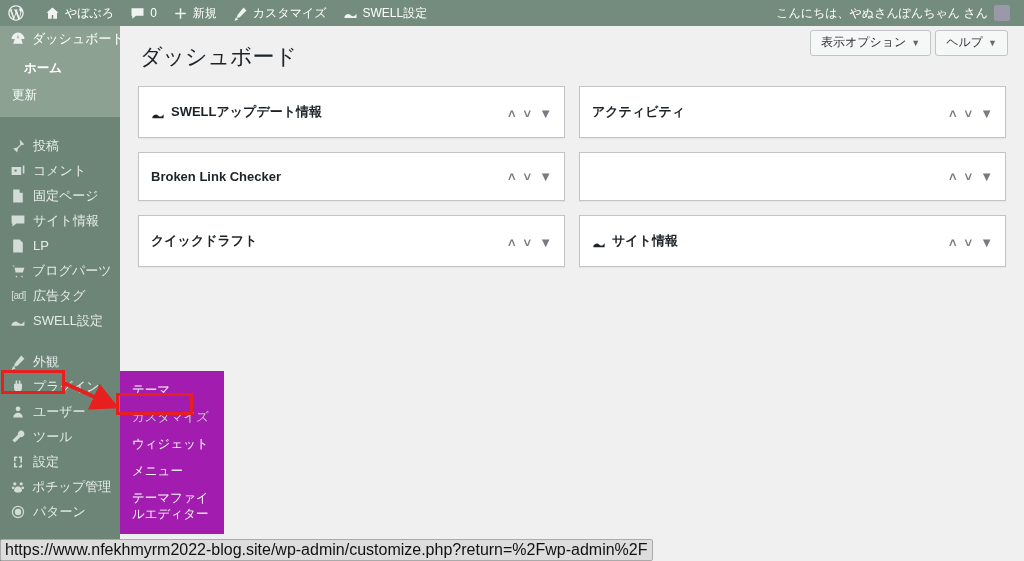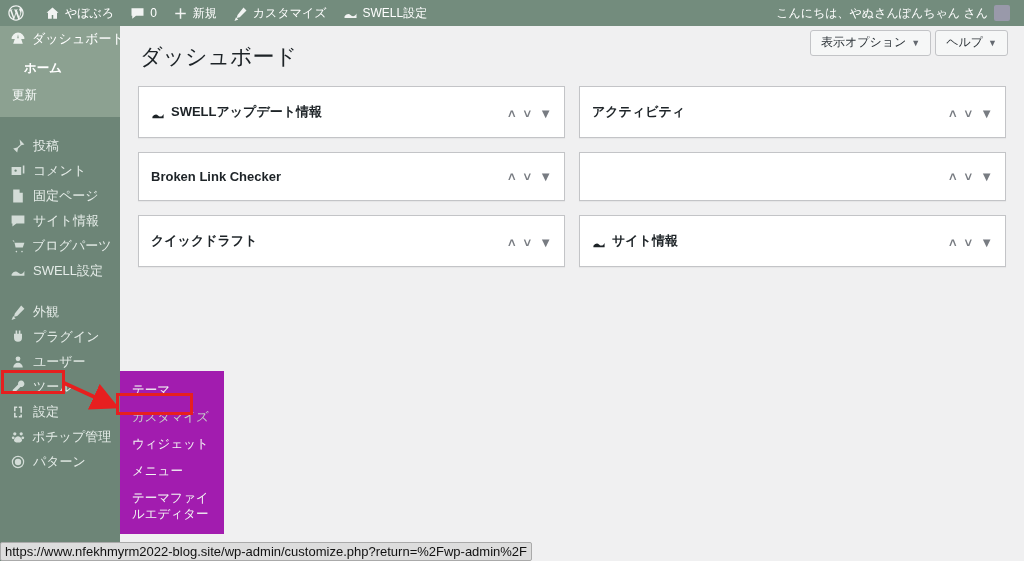--- a/index.html
+++ b/index.html
@@ -37,21 +37,21 @@
   .postbox .pbhead{display:flex;align-items:flex-end;padding:16px 12px;font-size:13px;font-weight:600;color:#1d2327;}
   .postbox .pbhead .lead-ico{margin-right:6px;font-size:12px;}
   .postbox .pbhead .ctrls{margin-left:auto;display:flex;align-items:center;gap:8px;color:#787c82;}
   .postbox .pbhead .ctrls span{cursor:pointer;font-size:13px;}
   
   .hl{position:absolute;border:3px solid #e71f1f;pointer-events:none;z-index:30;}
   .hl.h1{left:1px;top:370px;width:64px;height:24px;}
   .hl.h2{left:116px;top:393px;width:77px;height:22px;}
   .arrow-svg{position:absolute;left:62px;top:377px;z-index:31;pointer-events:none;}
   
-  .status{position:absolute;left:0;bottom:0;background:#ddd;padding:1px 4px;font-size:13px;color:#111;border:1px solid #aaa;border-radius:2px;white-space:nowrap;z-index:40}
+  .status{position:absolute;left:0;bottom:0;background:#ddd;padding:1px 4px;font-size:16px;color:#111;border:1px solid #aaa;border-radius:2px;white-space:nowrap;z-index:40}
   svg{display:block;}
 </style>
 </head>
 <body>
 <div class="screen">
 
   <div class="adminbar">
     <div class="ab-left">
       <div class="ab-item">
         <span class="ico">
@@ -151,24 +151,36 @@
       <span class="ico">
           <svg width="16" height="16" viewBox="0 0 20 20" fill="currentColor">
             <path d="M2 3h16v10H8l-5 4v-4H2z"></path>
           </svg>
         </span>
       <span>サイト情報</span>
     </div>
     <div class="row">
       <span class="ico">
           <svg width="16" height="16" viewBox="0 0 20 20" fill="currentColor">
+            <path d="M4 2h8l4 4v12H4z"></path>
+          </svg>
+        </span>
+      <span>LP</span>
+    </div>
+    <div class="row">
+      <span class="ico">
+          <svg width="16" height="16" viewBox="0 0 20 20" fill="currentColor">
             <path d="M3 3h2l2 9h9l2-6H6M8 16a1 1 0 100 2 1 1 0 000-2zm7 0a1 1 0 100 2 1 1 0 000-2z"></path>
           </svg>
         </span>
       <span>ブログパーツ</span>
+    </div>
+    <div class="row">
+      <span class="ico" style="font-size:10px;letter-spacing:-.5px;">[ad]</span>
+      <span>広告タグ</span>
     </div>
     <div class="row">
       <span class="ico">
           <svg width="16" height="16" viewBox="0 0 20 20" fill="currentColor">
             <path d="M2 14c3-4 6-4 8-2 3 3 6 2 8-2v6H2z"></path>
           </svg>
         </span>
       <span>SWELL設定</span>
     </div>
 

